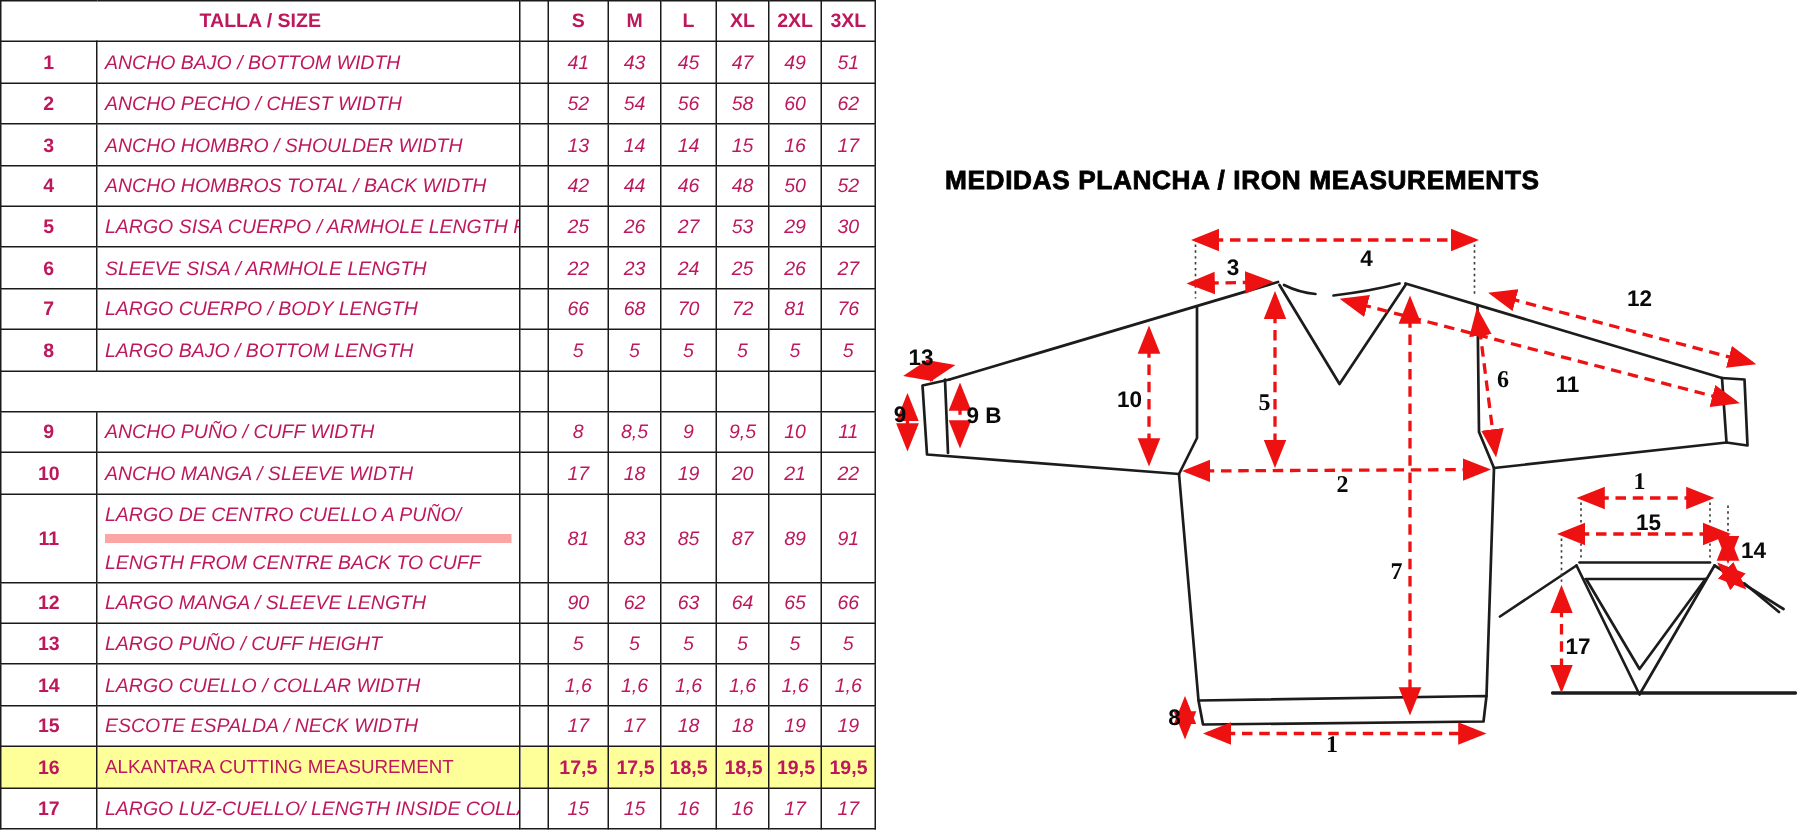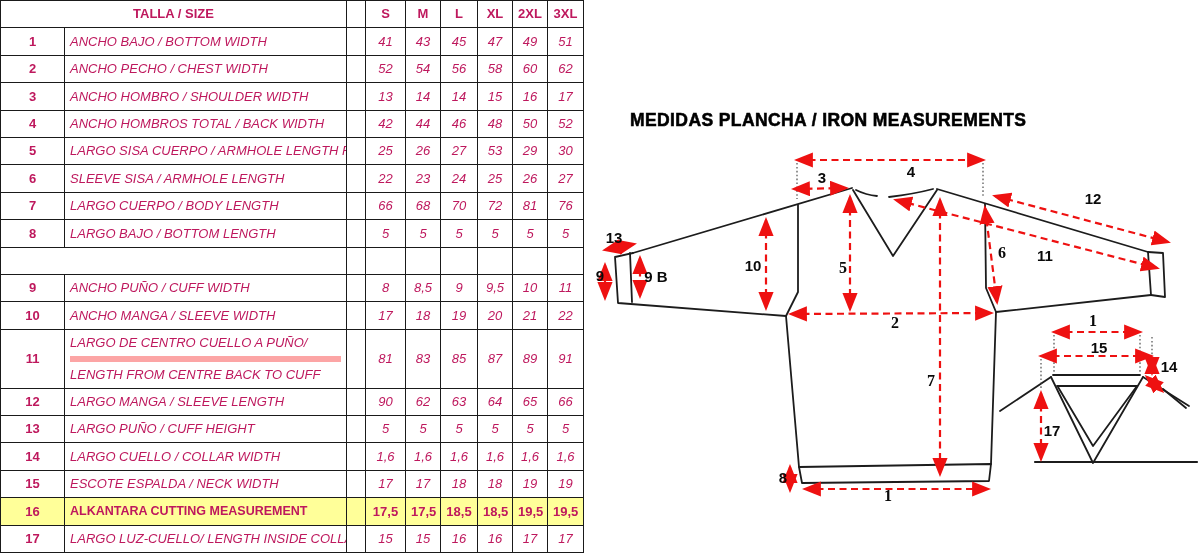--- a/index.html
+++ b/index.html
@@ -12,21 +12,21 @@
   td.num{text-align:center;font-weight:bold;font-size:12.5px;padding:0;}
   td.lbl{font-style:italic;font-size:12.2px;}
   td.sep{background:#c0c0c0;padding:0;}
   td.val{font-style:italic;text-align:center;}
   td.colL{background:#ccffff;}
   td.hdr{font-weight:bold;text-align:center;font-size:13.5px;}
   td.sizecell{font-weight:bold;text-align:center;font-size:13.5px;}
   tr.hl td{background:#ffff99;}
   tr.hl td.sep{background:#ffff99;}
   tr.hl td.colL{background:#ffff99;}
-  tr.hl td.lbl{font-style:normal;font-weight:bold;font-size:12.5px;}
+  tr.hl td.lbl{font-style:normal;font-weight:normal;font-size:12.5px;}
   tr.hl td.val{font-style:normal;font-weight:bold;margin-left:16px;}
   tr.tall{height:54px;}
   .l2a{border-bottom:6px solid #fca5a5;height:26px;line-height:26px;}
   .l2b{height:26px;line-height:26px;}
 
   
   svg.diagram{position:absolute;left:0;top:0;}
   .outline{stroke:#1c1c1c;stroke-width:1.8;fill:none;stroke-linecap:round;stroke-linejoin:round;}
   .thick{stroke-width:2.2;}
   .dim{stroke:#ee1111;stroke-width:2.2;fill:none;stroke-dasharray:7 4.5;

